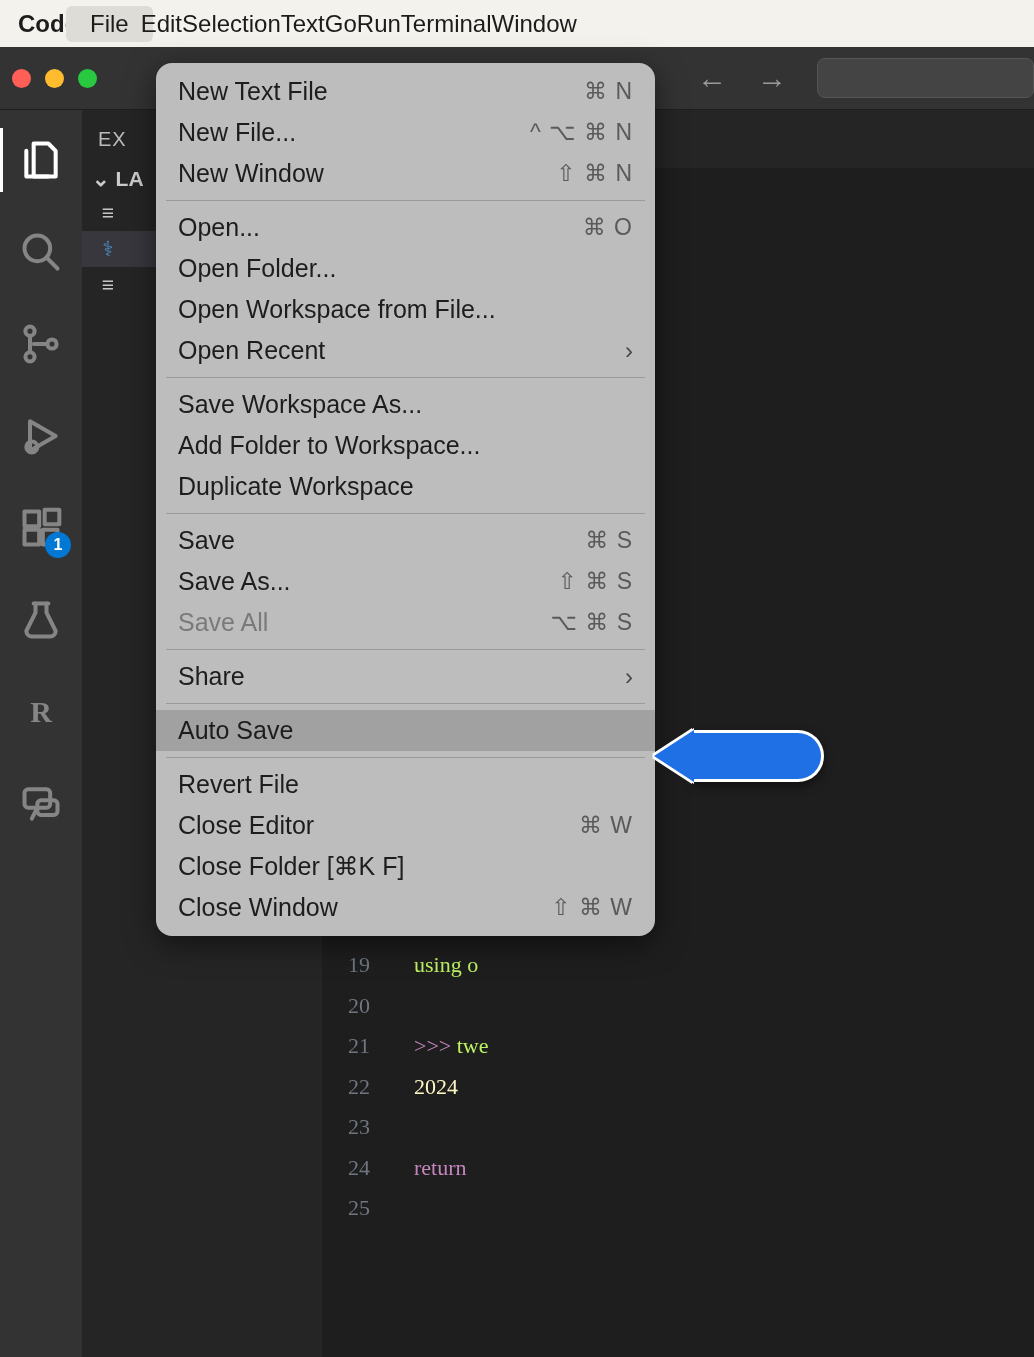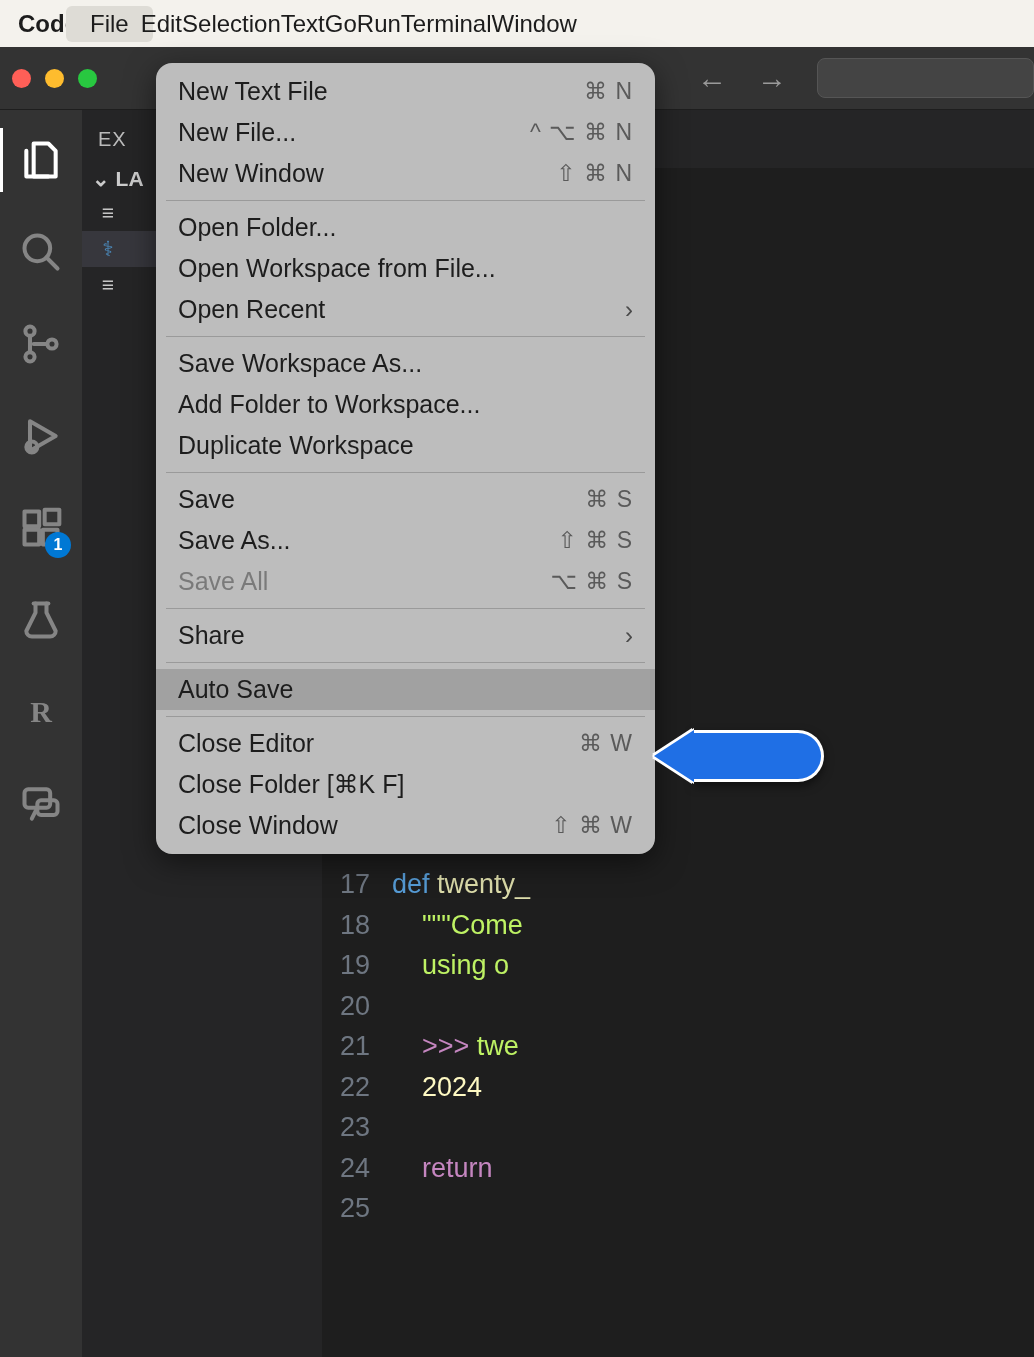--- a/index.html
+++ b/index.html
@@ -129,22 +129,22 @@
   .tab .close { color:#ccc; font-style:normal; font-size:24px; margin-left:6px; }
   .tab .mod { color:#c7a35a; font-style:normal; }
   .breadcrumb {
     height: 44px;
     display:flex; align-items:center; gap:12px;
     padding-left: 20px; color:#a0a0a0; font-size:24px;
   }
   .breadcrumb .py { color:#999; }
   .editor {
     flex:1; display:flex;
-    font-family: Liberation Sans, sans-serif;
-    font-size: 27px;
+    font-family: Liberation Serif, serif;
+    font-size: 22px;
     line-height: 40.5px;
     justify-content: flex-end;
   }
   .gutter {
     width: 70px;
     text-align: right;
     color:#6e7681;
     padding-right: 22px;
     padding-top: 4px;
   }
@@ -367,20 +367,24 @@
     <div class="mrow">
       <span>New File...</span>
       <span class="sc">^ ⌥ ⌘ N</span>
     </div>
     <div class="mrow">
       <span>New Window</span>
       <span class="sc">⇧ ⌘ N</span>
     </div>
     <div class="sep"></div>
     <div class="mrow">
+      <span>Open...</span>
+      <span class="sc">⌘ O</span>
+    </div>
+    <div class="mrow">
       <span>Open Folder...</span>
     </div>
     <div class="mrow">
       <span>Open Workspace from File...</span>
     </div>
     <div class="mrow">
       <span>Open Recent</span>
       <span class="chev">›</span>
     </div>
     <div class="sep"></div>
@@ -409,20 +413,23 @@
     <div class="sep"></div>
     <div class="mrow">
       <span>Share</span>
       <span class="chev">›</span>
     </div>
     <div class="sep"></div>
     <div class="mrow highlight">
       <span>Auto Save</span>
     </div>
     <div class="sep"></div>
+    <div class="mrow">
+      <span>Revert File</span>
+    </div>
     <div class="mrow">
       <span>Close Editor</span>
       <span class="sc">⌘ W</span>
     </div>
     <div class="mrow">
       <span>Close Folder [⌘K F]</span>
     </div>
     <div class="mrow">
       <span>Close Window</span>
       <span class="sc">⇧ ⌘ W</span>

